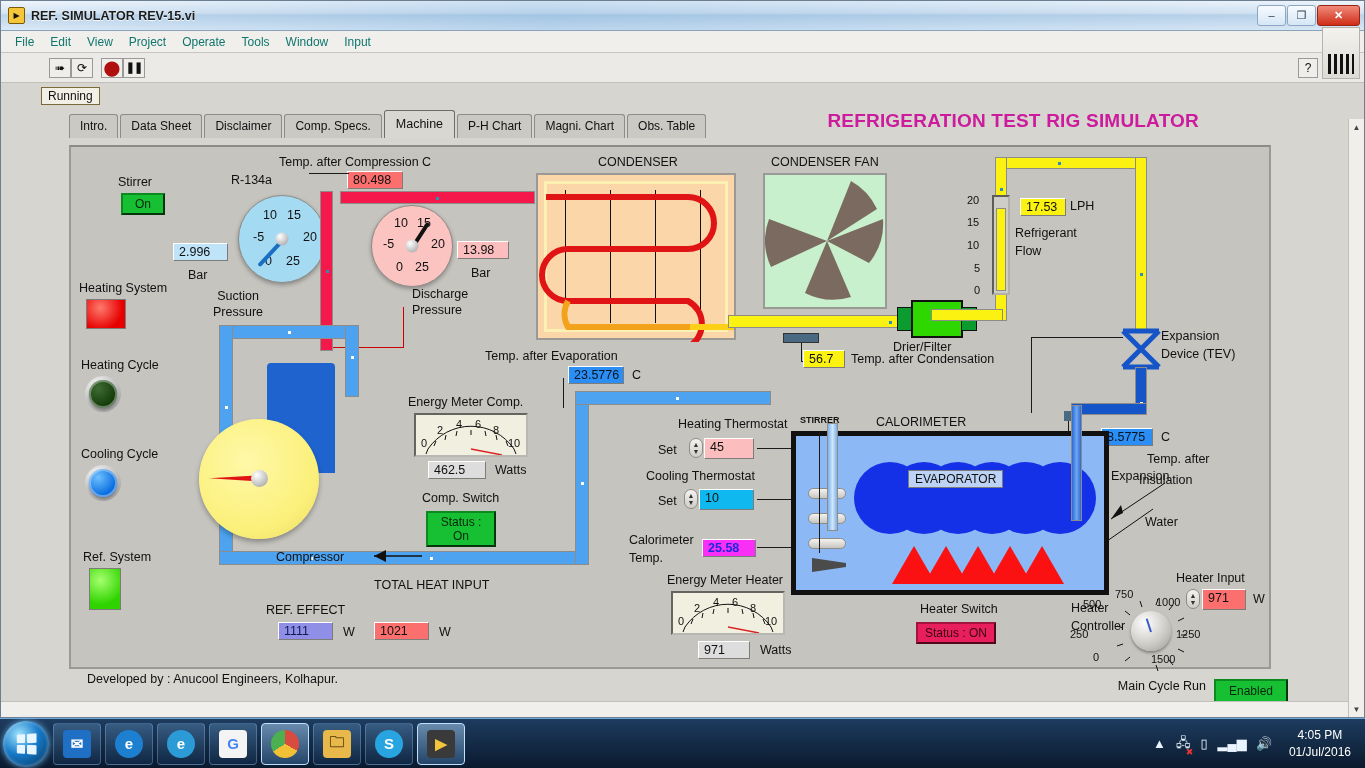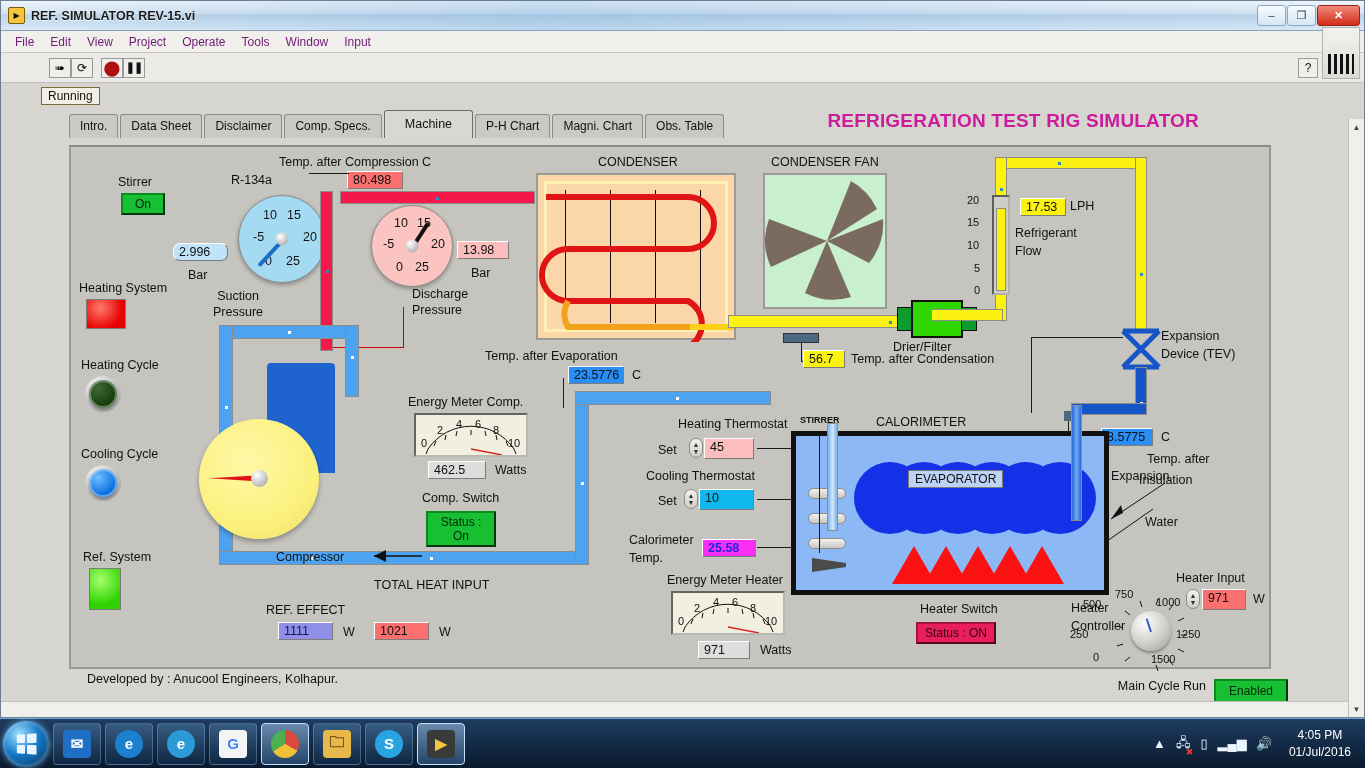--- a/index.html
+++ b/index.html
@@ -55,21 +55,21 @@
     display:flex; align-items:center; justify-content:center;
     font-size: 11px; color:#2c3e50;
   }
   .wb.close { background: linear-gradient(180deg,#f08a7a,#cf2d18); border-color:#9c2212; color:#fff; font-weight:700; width:43px;}
 
   
   #menubar {
     height: 22px; background: #f0efeb; border-bottom: 1px solid #c7c5c0;
     display: flex; align-items: center; padding-left: 6px;
   }
-  #menubar .mi { font-size: 12px; color: #701a75; padding: 2px 8px; }
+  #menubar .mi { font-size: 12px; color: #0f766e; padding: 2px 8px; }
 
   
   #toolbar {
     height: 30px; background: #eceae6; border-bottom: 1px solid #c2c0bb;
     display: flex; align-items: center; padding-left: 48px; position: relative;
   }
   .tb-btn {
     width: 22px; height: 20px; border: 1px solid #9a9a9a; background: #efeeea;
     display:flex; align-items:center; justify-content:center; font-size:12px; color:#111;
   }
@@ -93,21 +93,21 @@
   }
 
   
   #tabrow { height: 30px; position: relative; background: #d7d5d0; }
   #tabs { position:absolute; left: 68px; bottom: 0; display:flex; align-items:flex-end; }
   .tab {
     font-size: 12px; color:#111; padding: 4px 10px 5px;
     background: #cbc9c4; border: 1px solid #8e8c88; border-bottom: none;
     margin-right: 2px; border-radius: 3px 3px 0 0;
   }
-  .tab.active { background:#d9d7d2; padding: 6px 20px 7px; font-size:12.5px; border-color:#6f6d69; }
+  .tab.active { background:#d9d7d2; padding: 6px 11px 7px; font-size:12.5px; border-color:#6f6d69; }
   #app-title {
     position:absolute; right: 165px; top: 2px;
     font-size: 19px; font-weight: 700; color: #cc1b9c; letter-spacing: .2px;
   }
 
   
   #panel {
     position: absolute; left: 68px; top: 144px; width: 1202px; height: 524px;
     background: #c6c4bf; border: 2px solid #9b9995; border-top-color:#8d8b87;
   }
@@ -116,21 +116,21 @@
   .lbl.c { text-align: center; }
 
   
   .num {
     position:absolute; font-size: 12.5px; color:#111; padding: 1px 5px;
     border-top: 1px solid #fff; border-left: 1px solid #fff;
     border-right: 1px solid #7e7c78; border-bottom: 1px solid #7e7c78;
     background:#cfcdc8; white-space:nowrap; text-align:left;
   }
   .num.blue   { background:#2a8ef5; color:#09131f; }
-  .num.ltblue { background:#bfe4fa;border-radius:7px; }
+  .num.ltblue { background:#bfe4fa; }
   .num.yellow { background:#fbf211; }
   .num.pink   { background:#fbbdbd; }
   .num.red    { background:#fb6f6f; }
   .num.magenta{ background:#fa2ff5; color:#1b2ae0; font-weight:700;}
   .num.cyan   { background:#10b8f0; }
   .num.periw  { background:#8f8fe8; color:#101a52; }
   .num.plain  { background:#ddd; }
   .num.salmon { background:#fb6f6f; color:#111; }
 
   

